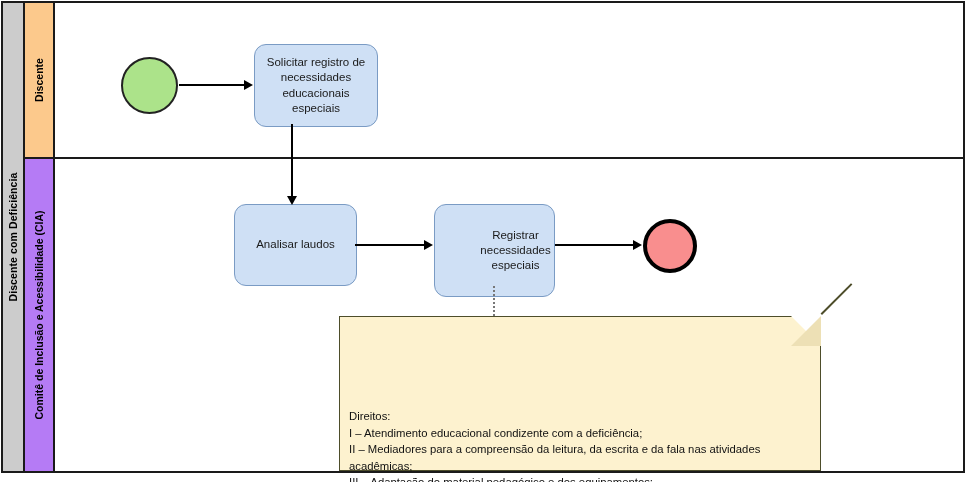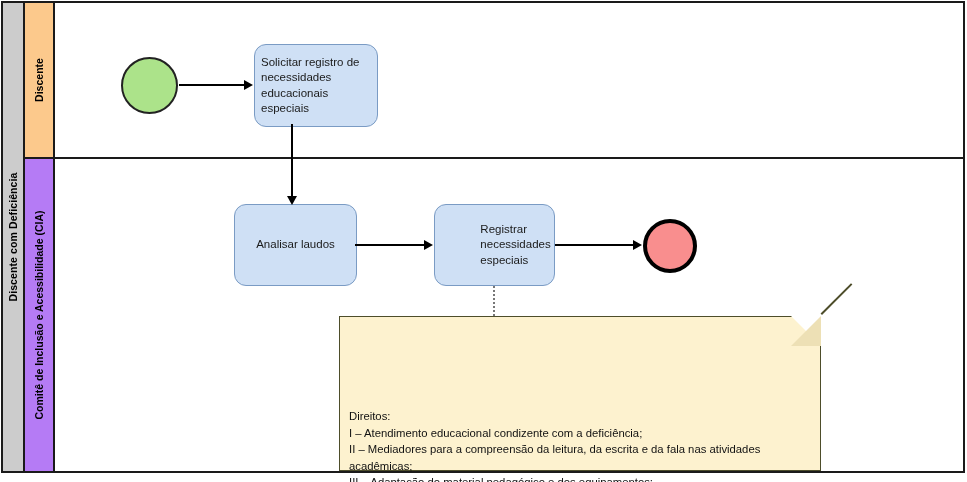--- a/index.html
+++ b/index.html
@@ -102,20 +102,21 @@
     box-sizing: border-box;
   }
 
   .task {
     background: #cfe0f5;
     border: 1px solid #7a9bc4;
     border-radius: 12px;
     display: flex;
     align-items: center;
     justify-content: center;
+    text-align: center;
     font-size: 11.5px;
     color: #1a1a1a;
     line-height: 1.32;
     padding: 3px 6px;
   }
 
   .event {
     border-radius: 50%;
     box-sizing: border-box;
   }
@@ -235,21 +236,21 @@
         <span class="lane-header-label">Comitê de Inclusão e Acessibilidade (CIA)</span>
       </div>
 
       <div class="node task" style="left:209px; top:45px; width:123px; height:82px;">
         <span>Analisar laudos</span>
       </div>
 
       <div class="conn-line conn-h" style="left:330px; top:85px; width:70px;"></div>
       <div class="arrowhead-right" style="left:399px; top:81px;"></div>
 
-      <div class="node task" style="left:409px; top:45px; width:121px; height:82px;padding-left:48px;">
+      <div class="node task" style="left:409px; top:45px; width:121px; height:93px;padding-left:48px;">
         <span>Registrar necessidades especiais</span>
       </div>
 
       <div class="conn-line conn-h" style="left:530px; top:85px; width:79px;"></div>
       <div class="arrowhead-right" style="left:608px; top:81px;"></div>
 
       <div class="node event event-end" style="left:618px; top:60px; width:54px; height:54px;"></div>
 
       <div class="conn-dotted" style="left:468px; top:127px; height:30px;"></div>
 

